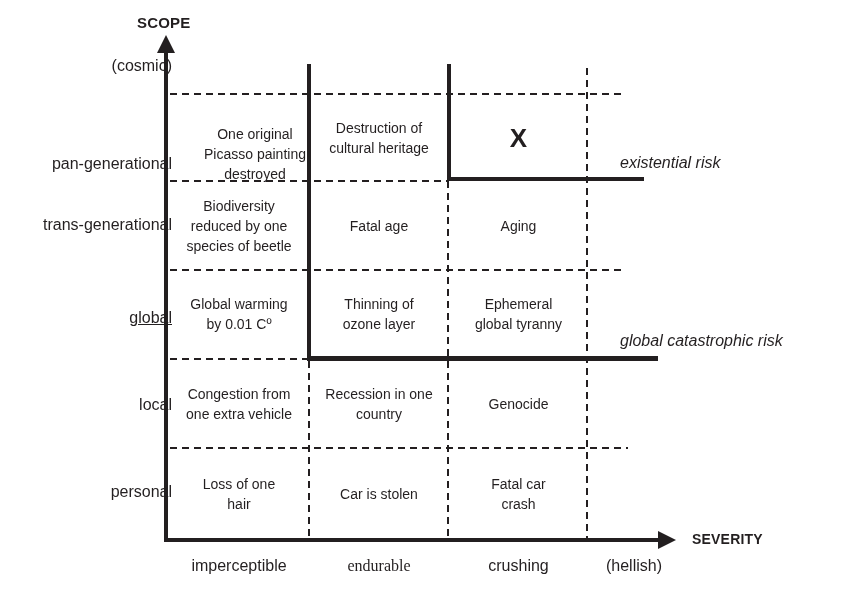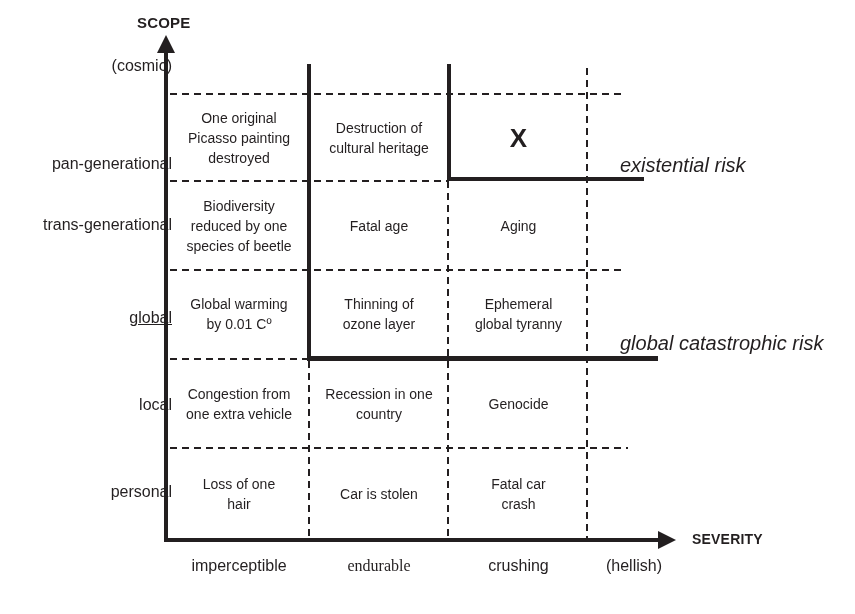--- a/index.html
+++ b/index.html
@@ -27,21 +27,21 @@
   .dash-h{height:2px;background:repeating-linear-gradient(90deg,var(--ink) 0 7px,transparent 7px 12px);}
   .dash-v{width:2px;background:repeating-linear-gradient(180deg,var(--ink) 0 7px,transparent 7px 12px);}
 
   
   .thick{background:var(--ink);}
 
   
   .axis-title{font-weight:bold;font-size:15px;letter-spacing:.2px;white-space:nowrap;}
   .y-cat{width:150px;text-align:right;font-size:16px;line-height:22px;white-space:nowrap;padding-left:22px;}
   .x-cat{text-align:center;font-size:16px;line-height:20px;white-space:nowrap;}
-  .region-label{font-style:italic;font-size:20px;white-space:nowrap;text-align:right;}
+  .region-label{font-style:italic;font-size:16px;white-space:nowrap;text-align:right;}
   .cell{
     display:flex;align-items:center;justify-content:center;
     text-align:center;font-size:14px;line-height:20px;
     white-space:pre-line;
   }
   .x-marker{font-weight:bold;font-size:26px;line-height:26px;white-space:normal;}
 </style>
 </head>
 <body>
 
@@ -78,21 +78,21 @@
   <div class="abs dash-v" style="left:586px;top:68px;height:470px;"></div>
 
   <div class="abs thick" style="left:307px;top:64px;width:4px;height:297px;"></div>
   <div class="abs thick" style="left:307px;top:356px;width:351px;height:5px;"></div>
   <div class="abs thick" style="left:447px;top:64px;width:4px;height:117px;"></div>
   <div class="abs thick" style="left:447px;top:177px;width:197px;height:4px;"></div>
 
   <div class="abs region-label" style="left:620px;top:154px;">existential risk</div>
   <div class="abs region-label" style="left:620px;top:332px;">global catastrophic risk</div>
 
-  <div class="abs cell" style="left:169px;top:96px;width:140px;height:84px;">One original
+  <div class="abs cell" style="left:169px;top:112px;width:140px;height:84px;padding-left:16px;">One original
 Picasso painting
 destroyed</div>
   <div class="abs cell" style="left:311px;top:96px;width:136px;height:84px;">Destruction of
 cultural heritage</div>
   <div class="abs cell x-marker" style="left:451px;top:96px;width:135px;height:84px;">X</div>
 
   <div class="abs cell" style="left:169px;top:183px;width:140px;height:86px;">Biodiversity
 reduced by one
 species of beetle</div>
   <div class="abs cell" style="left:311px;top:183px;width:136px;height:86px;">Fatal age</div>

